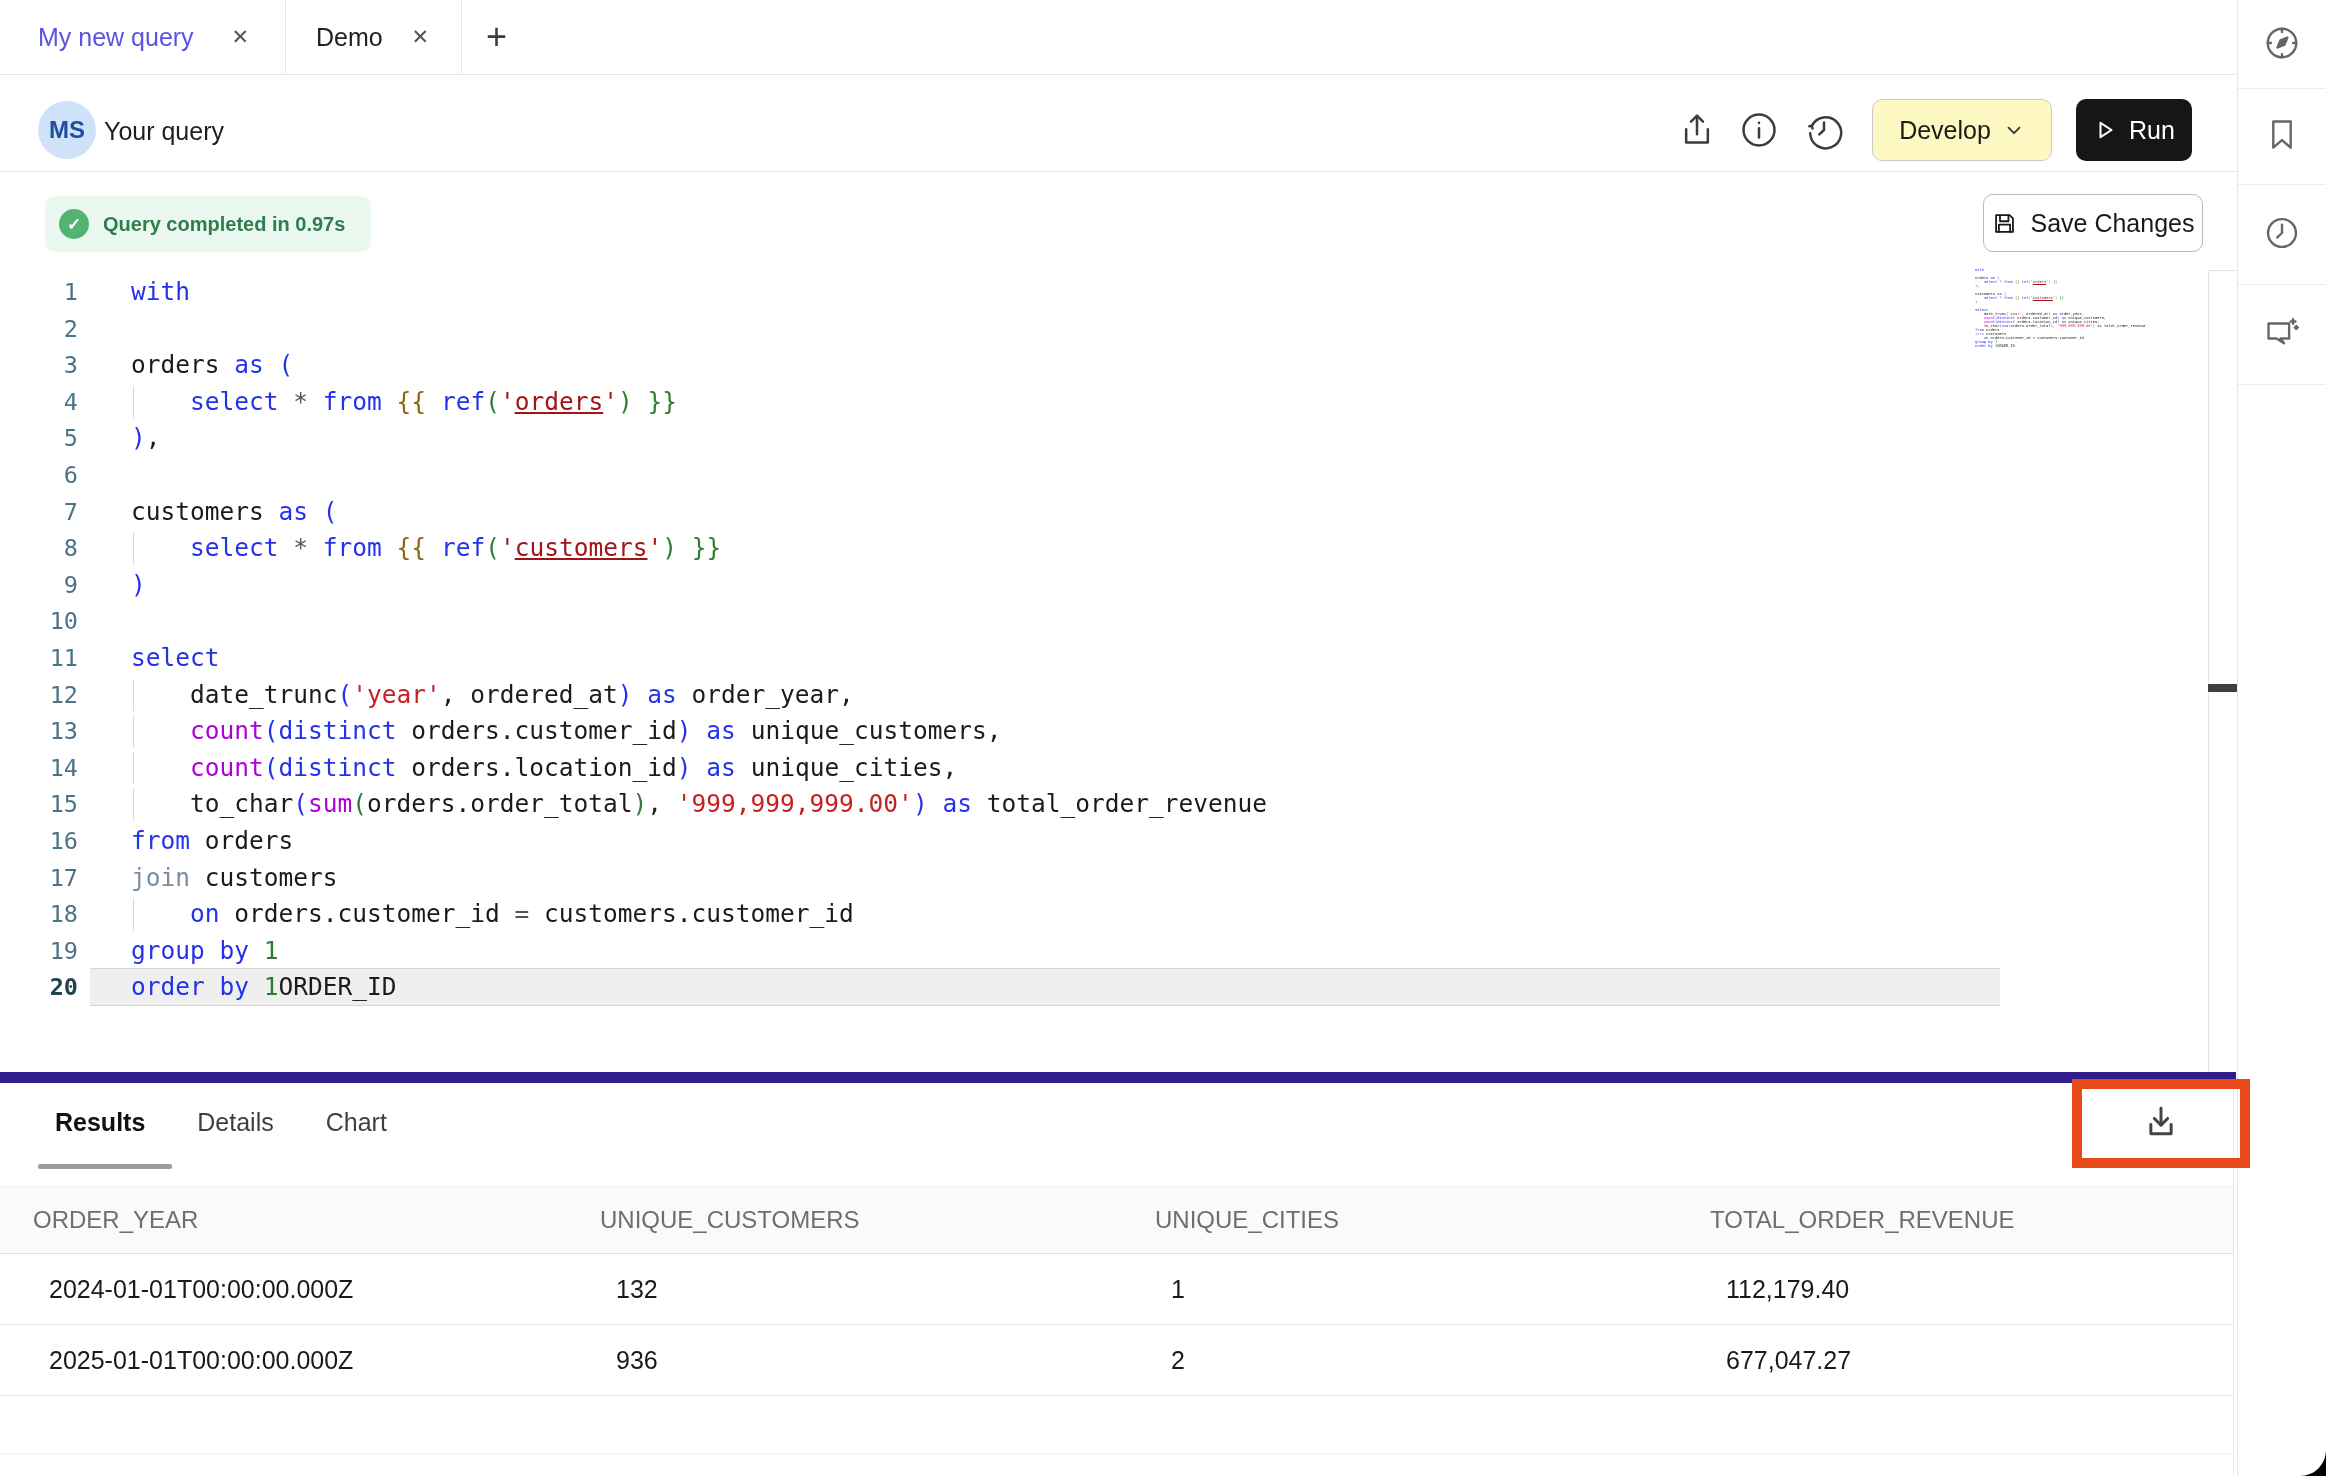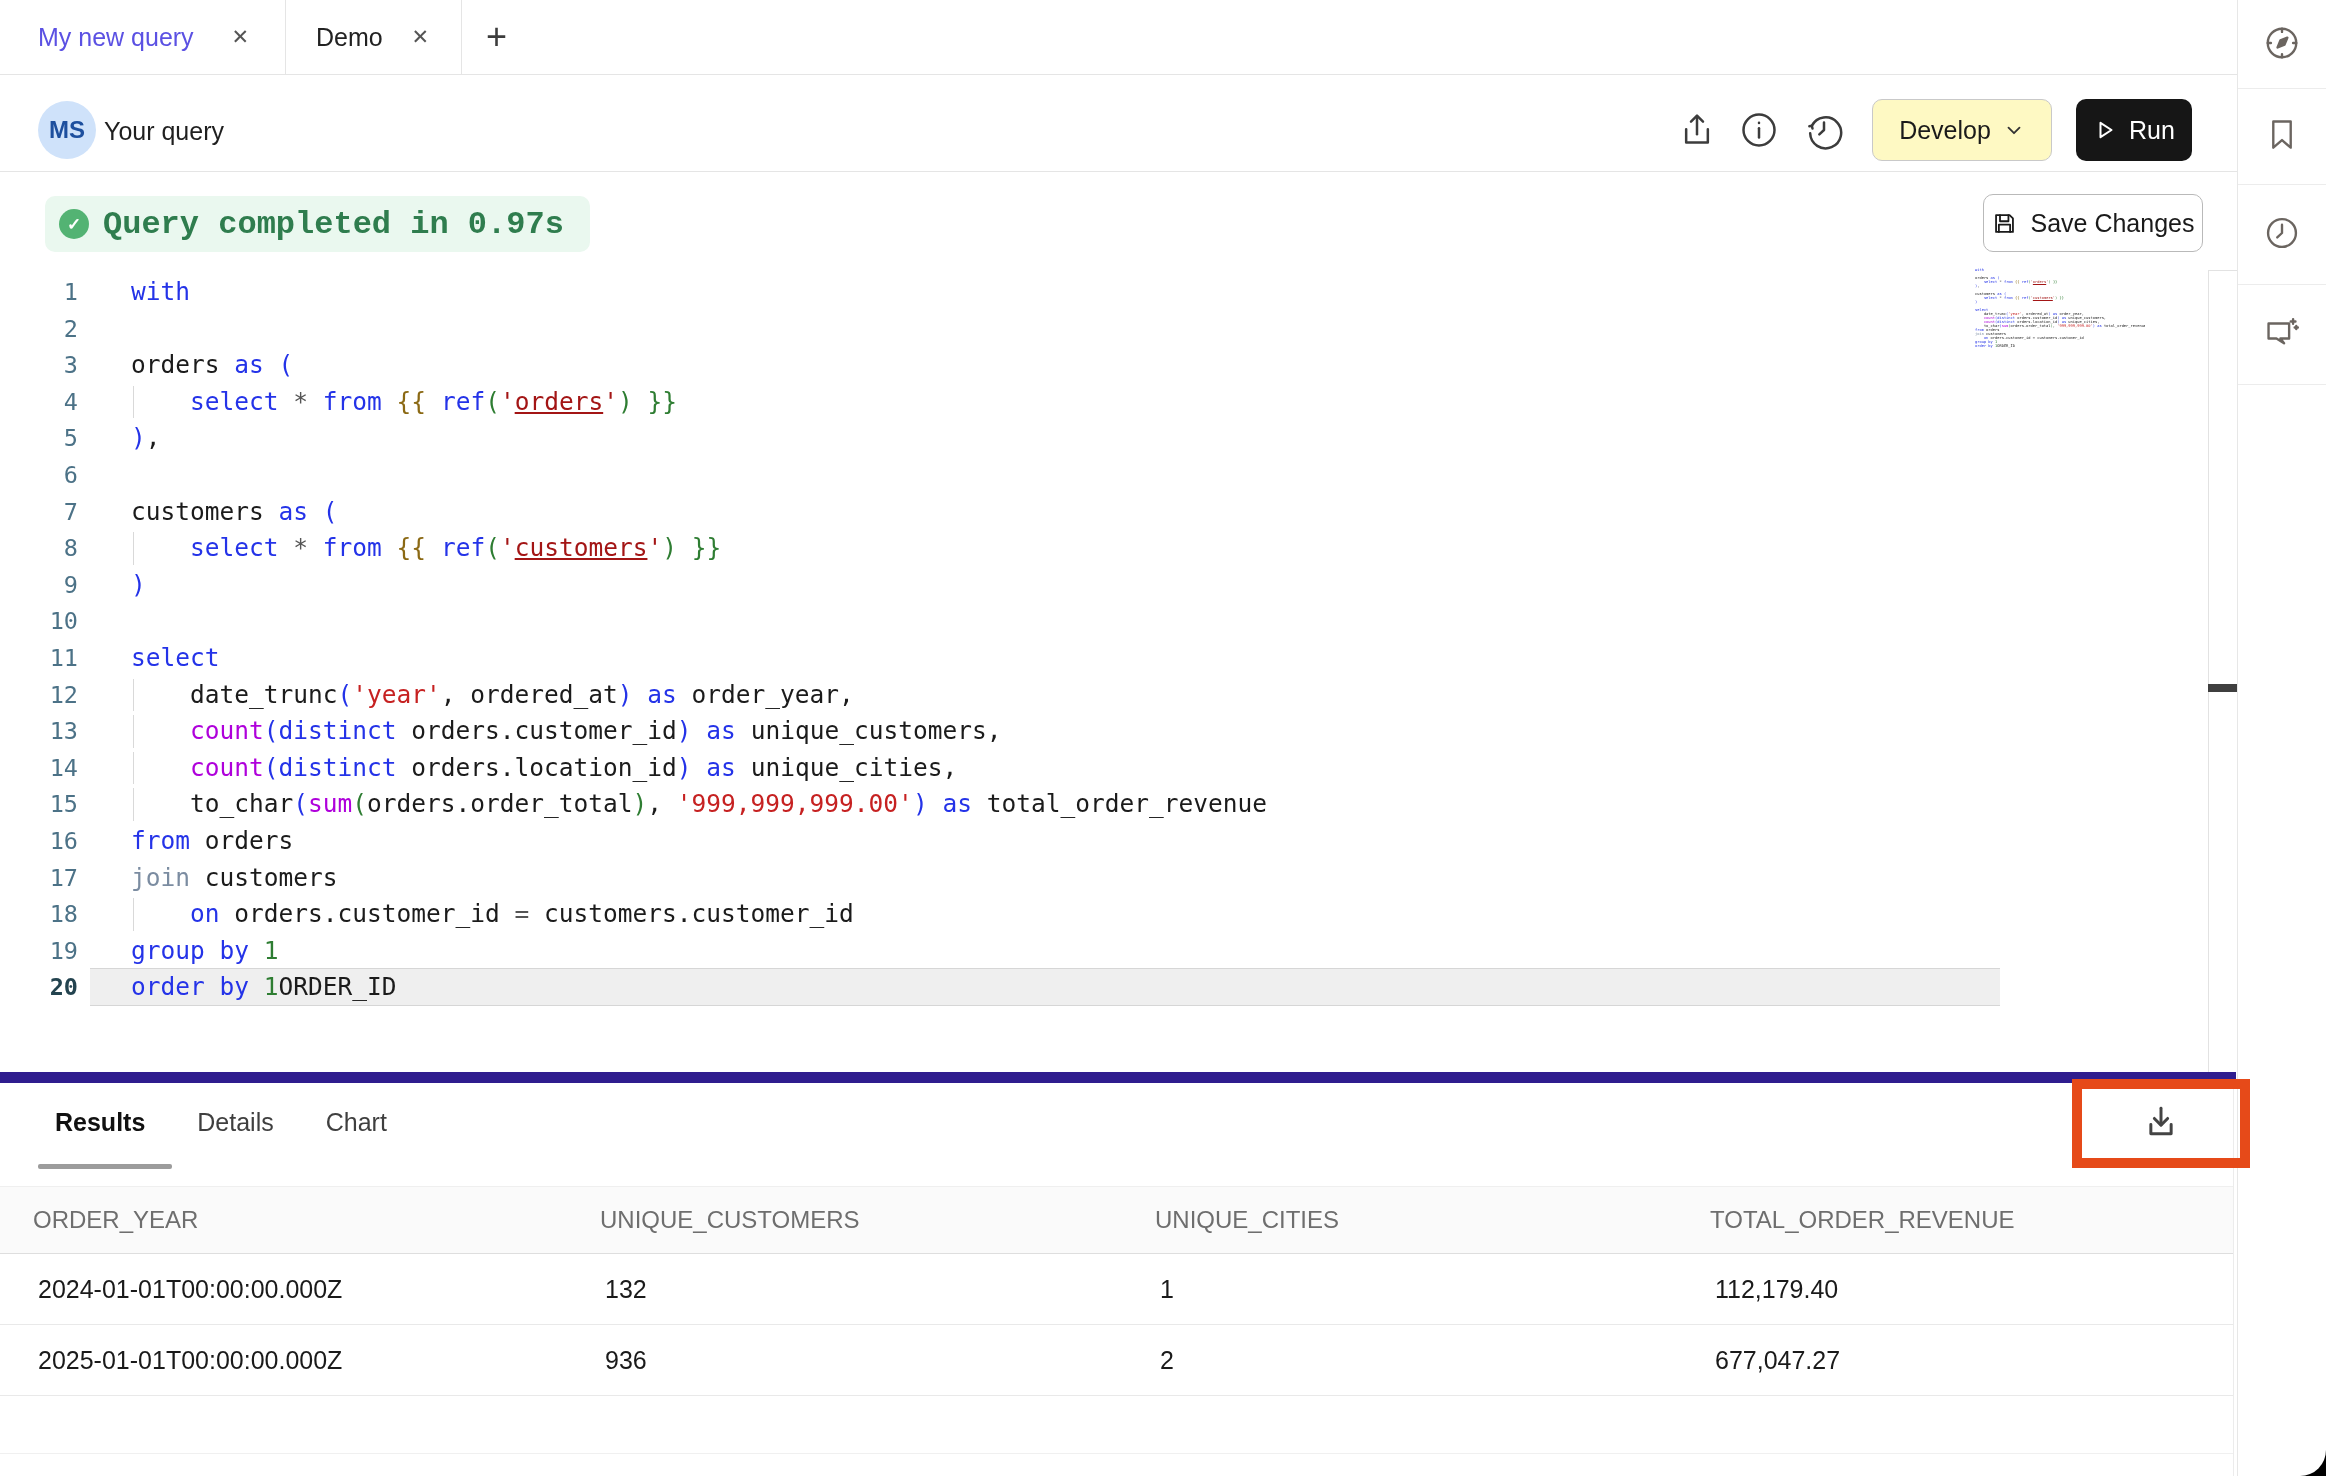--- a/index.html
+++ b/index.html
@@ -34,21 +34,21 @@
          align-items:center; justify-content:center; font-size:25px; gap:12px; border:none; }
   .btn.develop { left:1872px; width:180px; background:#fef9c3; border:1.5px solid #c9c9c9; color:#1a1a1a; }
   .btn.run { left:2076px; width:116px; background:#161616; color:#fff; font-weight:500; }
   .btn svg { stroke-linecap:round; stroke-linejoin:round; fill:none; }
 
   
   .badge { position:absolute; left:45px; top:196px; height:56px; padding:0 26px 0 14px;
            background:#eaf8ef; border-radius:10px; display:flex; align-items:center; gap:14px; }
   .badge .chk { width:30px; height:30px; border-radius:50%; background:#53b373; color:#fff;
                 display:flex; align-items:center; justify-content:center; font-size:17px; font-weight:bold; }
-  .badge .msg { font-size:32px; font-weight:600; color:#2f7d4e;font-family:Liberation Mono, monospace; }
+  .badge .msg { font-size:20px; font-weight:600; color:#2f7d4e; }
   .savebtn { position:absolute; left:1983px; top:194px; width:220px; height:58px; border-radius:10px;
              background:#fff; border:1.5px solid #b9b9b9; display:flex; align-items:center;
              justify-content:center; gap:12px; font-size:25px; color:#1a1a1a; }
   .savebtn svg { width:27px; height:27px; stroke:#1a1a1a; fill:none; stroke-width:1.6;
                  stroke-linecap:round; stroke-linejoin:round; }
 
   .code { position:absolute; left:0; top:274px; width:2200px;
           font-family:"DejaVu Sans Mono", monospace; font-size:24.5px; }
   .cl { display:flex; height:36.6px; line-height:36.6px; white-space:pre; }
   .ln { width:78px; text-align:right; color:#4c7287; flex:none; font-size:23.5px; }
@@ -83,21 +83,21 @@
             border:10px solid #e64a19; z-index:8; }
   .dlbtn { position:absolute; left:2140px; top:1102px; width:42px; height:42px; background:none; border:none; }
   .dlbtn svg { width:42px; height:42px; stroke:#444; fill:none; stroke-width:1.7;
                stroke-linecap:round; stroke-linejoin:round; }
 
   .rtable { position:absolute; left:0; top:1186px; width:2233px; border-collapse:collapse; table-layout:fixed; }
   .rtable th { height:67px; background:#fafafa; border-top:1px solid #efefef;
                border-bottom:1px solid #dedede; font-size:24px; font-weight:400; color:#6e6e6e;
                text-align:left; padding-left:33px; }
   .rtable td { height:71px; border-bottom:1px solid #e9e9e9; font-size:25px; color:#1a1a1a;
-               text-align:left; padding-left:38px; }
+               text-align:left; padding-left:49px; }
   .tline { position:absolute; left:0; top:1453px; width:2233px; height:1px; background:#f0f0f0; }
   .tright { position:absolute; left:2233px; top:1083px; width:1px; height:393px; background:#ececec; }
 
   
   .rail { position:absolute; left:2237px; top:0; width:89px; height:1476px;
           border-left:1px solid #e7e7e7; background:#fff; }
   .railcell { display:flex; align-items:center; justify-content:center; border-bottom:1px solid #ececec; }
   .railcell button { background:none; border:none; }
   .railcell svg { width:38px; height:38px; stroke:#6b6560; fill:none; stroke-width:1.5;
                   stroke-linecap:round; stroke-linejoin:round; }

